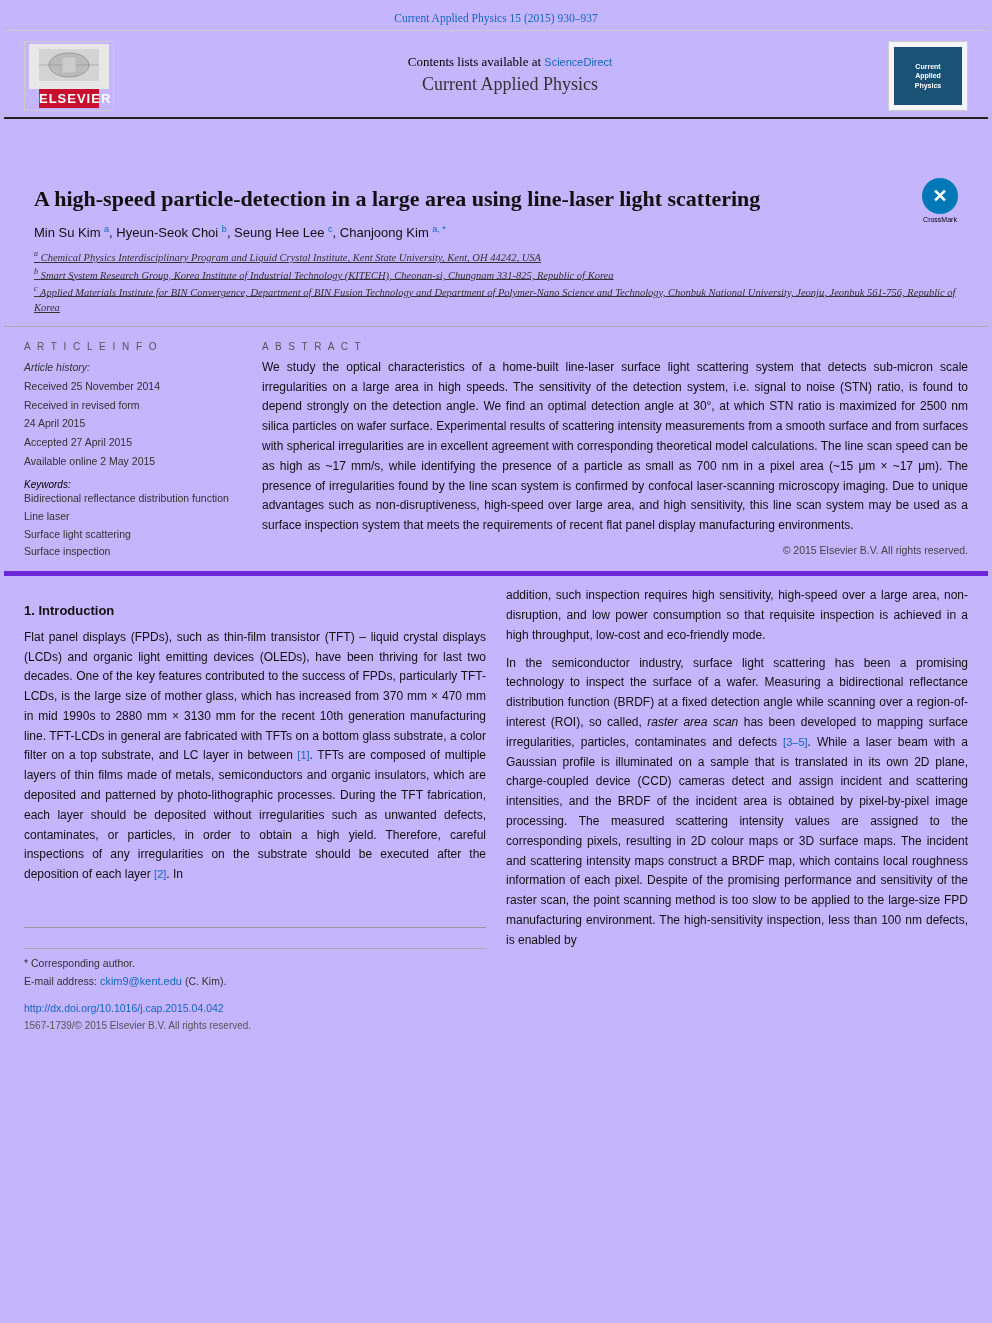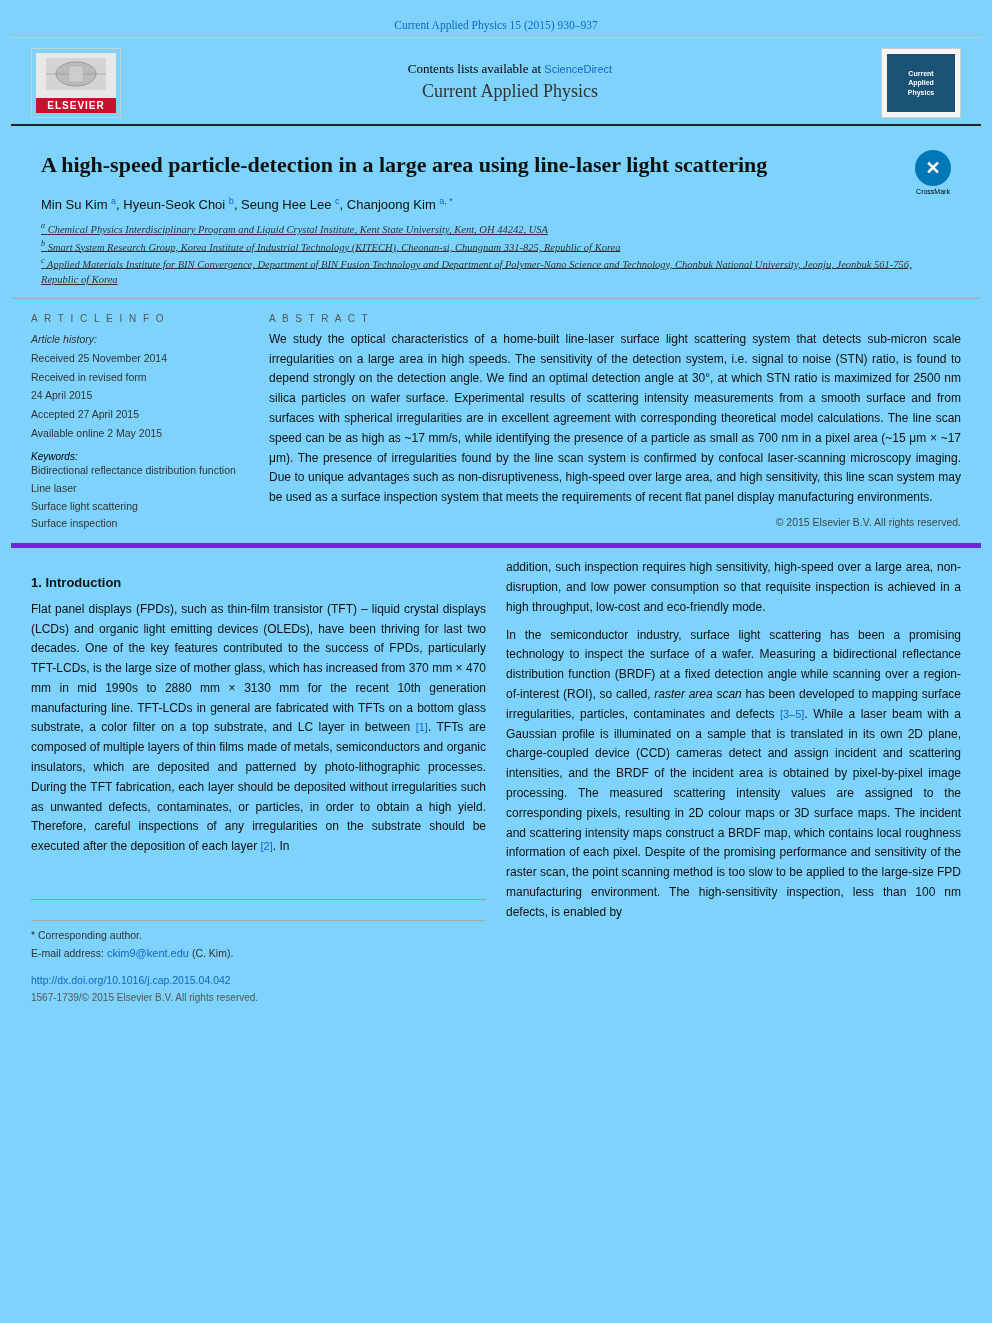--- a/index.html
+++ b/index.html
@@ -7,22 +7,22 @@
       font-family: 'Times New Roman', Times, serif;
       background: #fff;
       width: 992px;
       min-height: 1323px;
       font-size: 13px;
       color: #000;
     }
     .page {
       width: 992px;
       min-height: 1323px;
-      background: #7dd3fc;
-      padding: 11px;
+      background: #c4b5fd;
+      padding: 4px;
     }
     
     .top-bar {
       text-align: center;
       padding: 6px 0 4px 0;
       border-bottom: 1px solid #ccc;
     }
     .top-bar a, .top-bar span {
       color: #1565c0;
       font-size: 11.5px;
@@ -58,24 +58,24 @@
       background: #e8e8e8;
       display: flex;
       align-items: center;
       justify-content: center;
       font-size: 8px;
       color: #555;
     }
     .elsevier-logo .logo-bottom {
       background: #c8102e;
       color: white;
-      width: 80px;
+      width: 60px;
       text-align: center;
       padding: 2px 0;
-      font-size: 10px;
+      font-size: 13px;
       font-weight: bold;
       font-family: Arial, sans-serif;
       letter-spacing: 1px;
     }
     .header-center {
       flex: 1;
       text-align: center;
     }
     .sciencedirect-link {
       color: #1565c0;
@@ -317,21 +317,21 @@
       <div class="journal-title">Current Applied Physics</div>
     </div>
     <div class="header-right">
       <div style="width:68px;height:58px;background:#1a5276;display:flex;flex-direction:column;align-items:center;justify-content:center;color:white;">
         <div style="font-size:7px;font-weight:bold;line-height:1.3;">Current<br>Applied<br>Physics</div>
       </div>
     </div>
   </div>
 
   <div class="article-header">
-    <div style="display:flex; align-items:center; justify-content:space-between;">
+    <div style="display:flex; align-items:flex-end; justify-content:space-between;margin-top:35px;">
       <div class="article-title">A high-speed particle-detection in a large area using line-laser light scattering</div>
       <div class="crossmark">
         <div class="crossmark-circle" title="CrossMark">✕</div>
         <div style="font-size:7px;text-align:center;font-family:Arial;margin-top:2px;">CrossMark</div>
       </div>
     </div>
 
     <div class="authors">
       <span>Min Su Kim</span> <sup>a</sup>,
       <span>Hyeun-Seok Choi</span> <sup>b</sup>,

